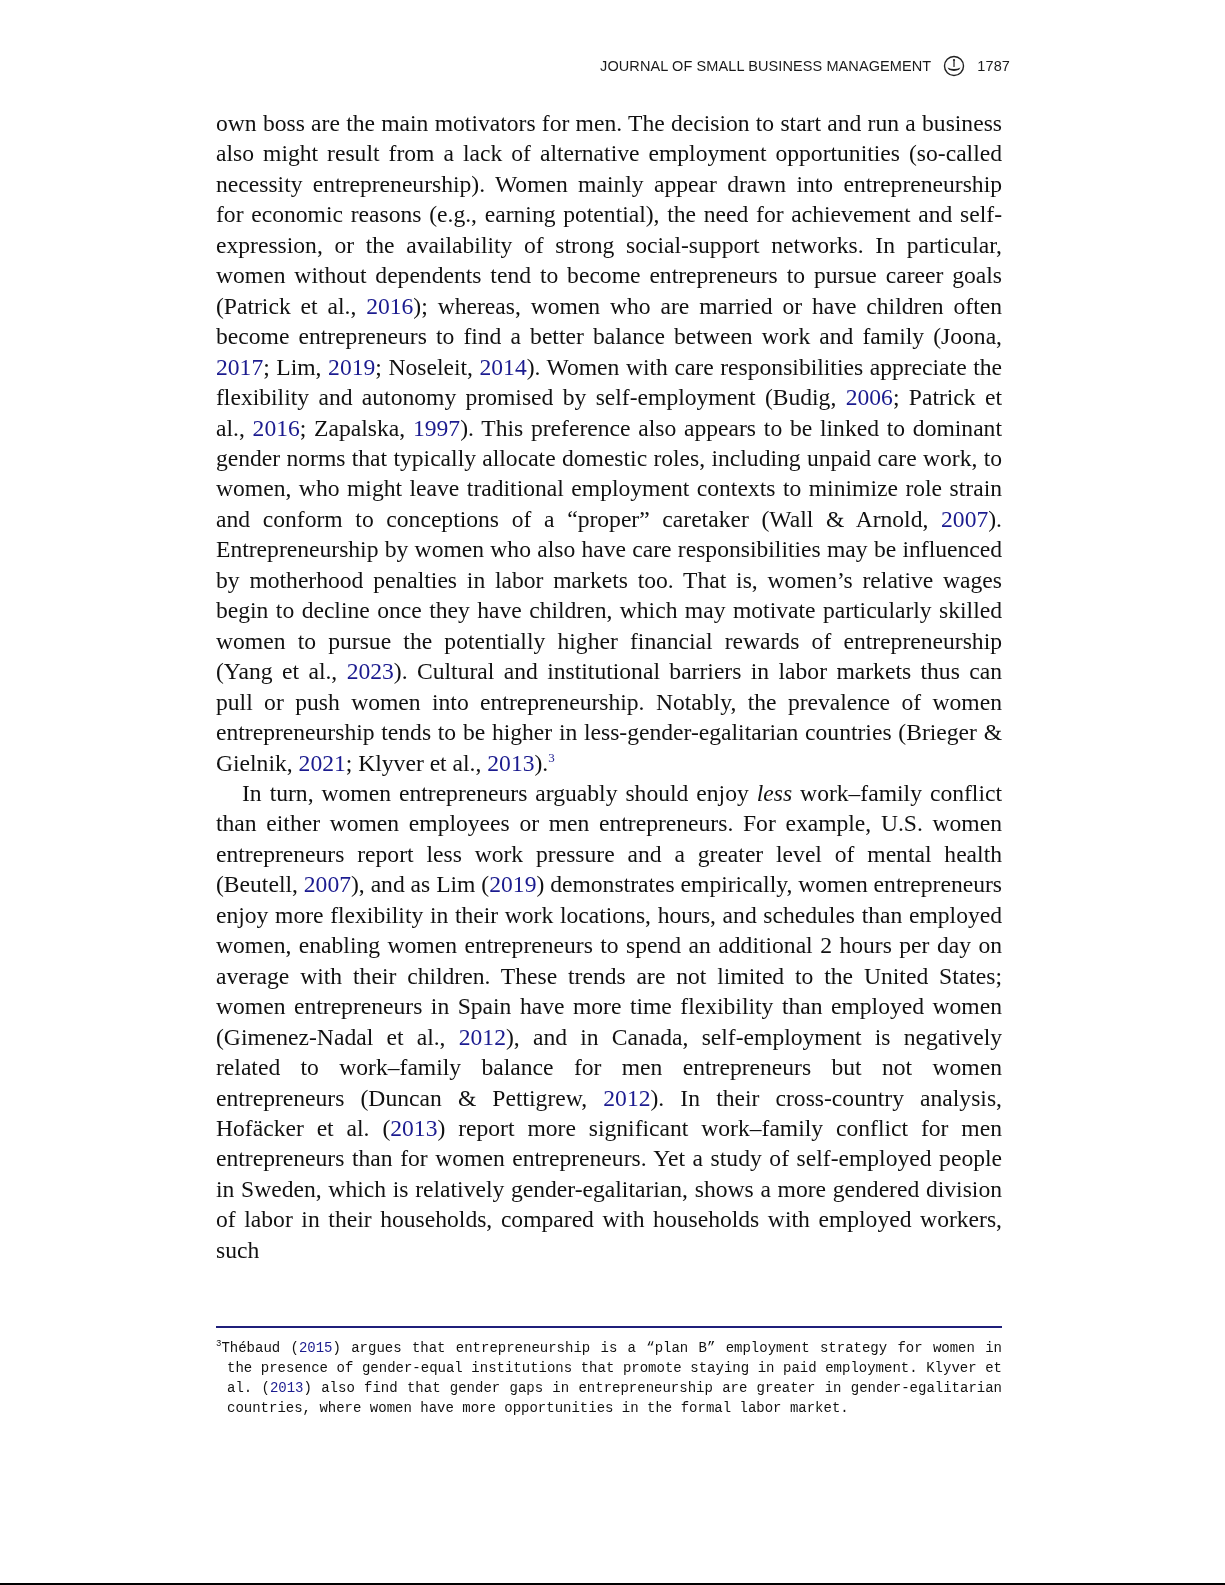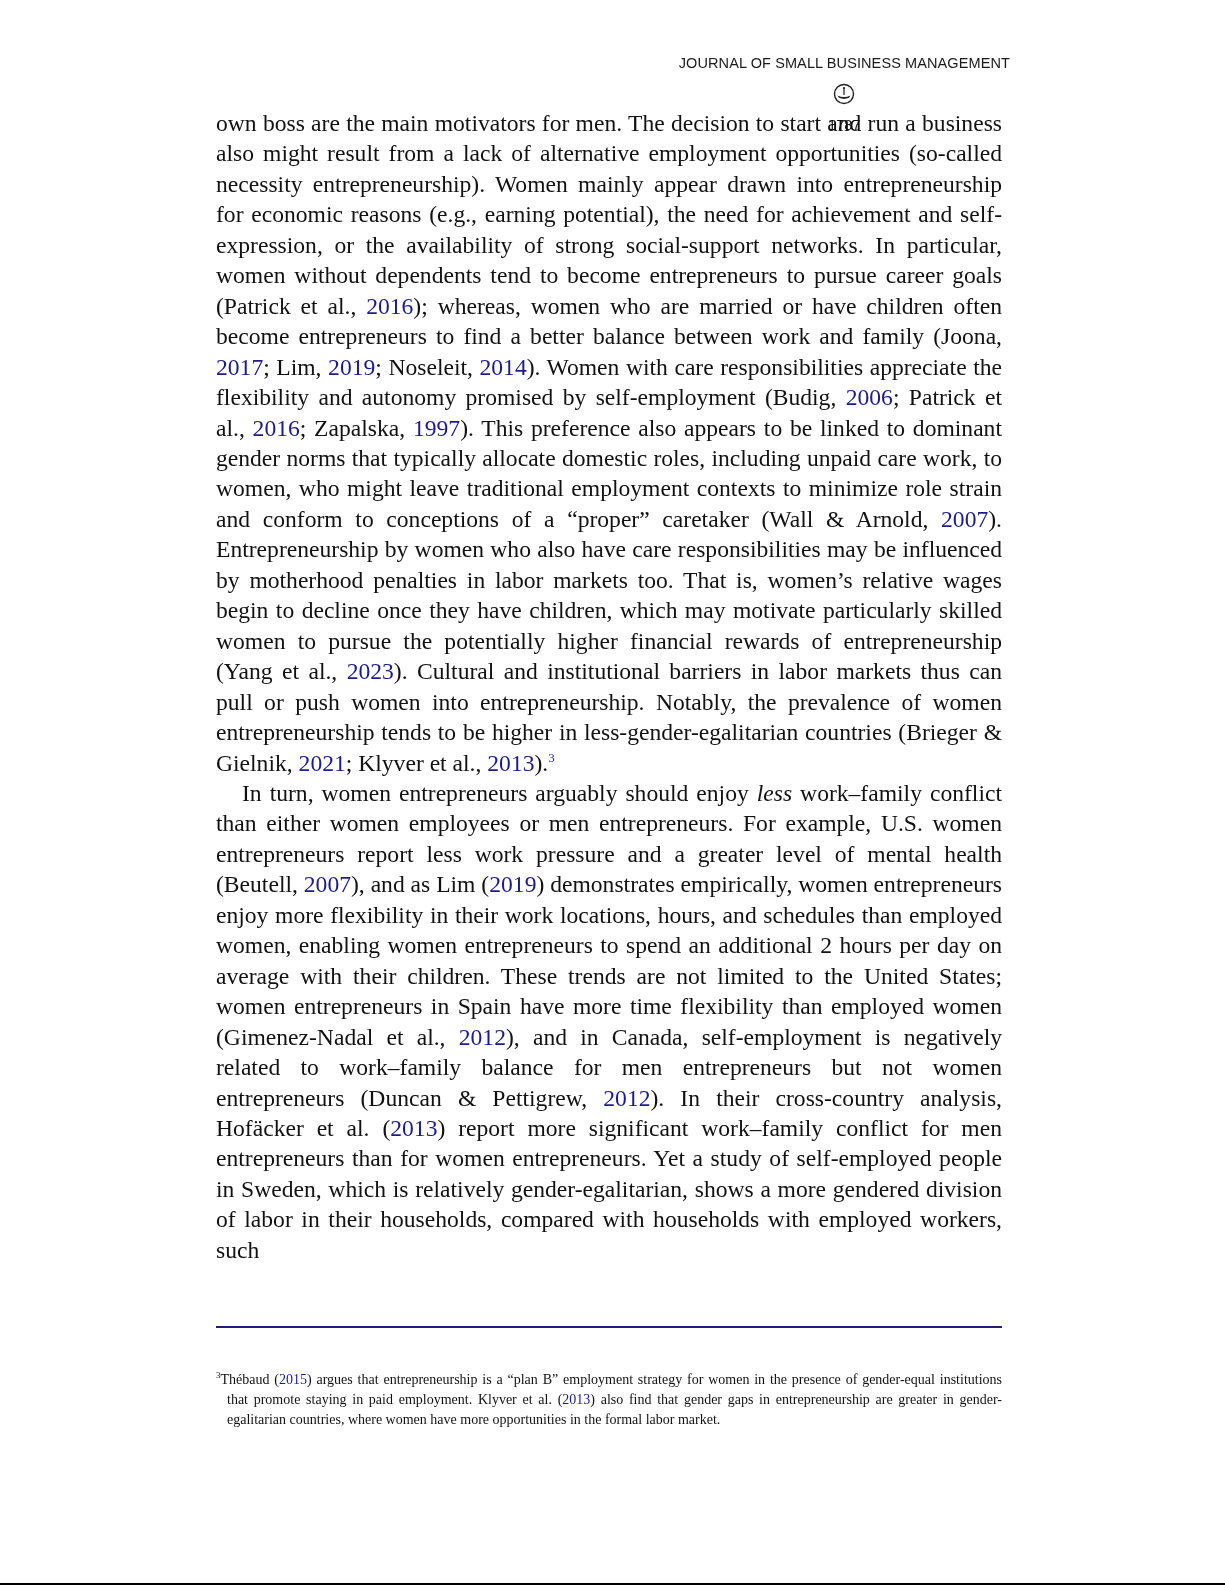--- a/index.html
+++ b/index.html
@@ -3,40 +3,39 @@
 <meta charset="utf-8">
 <style>
   html, body { margin: 0; padding: 0; background: #ffffff; }
   body { width: 1225px; height: 1585px; position: relative; overflow: hidden; }
   .page { position: absolute; left: 0; top: 0; width: 1225px; height: 1585px; background: #fff; }
   .running-head {
     position: absolute; top: 55px; right: 215px;
     display: flex; align-items: center; gap: 12px;
     font-family: "Liberation Sans", sans-serif; font-size: 14.5px; color: #1a1a1a;
     letter-spacing: 0.1px;
-    flex-direction: column;
   }
   .running-head .logo { width: 22px; height: 22px; display: inline-block; }
   .body-text {
     position: absolute; left: 216px; top: 108px; width: 786px;
     font-family: "Liberation Serif", serif; font-size: 23.6px; line-height: 30.45px;
     color: #111; text-align: justify;
   }
   .body-text p { margin: 0; }
   .body-text p.indent { text-indent: 26px; }
   .cite { color: #1b1b8f; text-decoration: none; }
   sup.fn { font-size: 13px; vertical-align: super; line-height: 0; }
   em { font-style: italic; }
   .fn-rule {
     position: absolute; left: 216px; top: 1326px; width: 786px; height: 2px; background: #1f1f7a;
   }
   .footnote {
     position: absolute; left: 216px; top: 1338px; width: 786px;
-    font-family: Liberation Serif, serif; font-size: 14px; line-height: 20px;
-    color: #111; text-align: justify; margin-top: 32px;
+    font-family: Liberation Mono, monospace; font-size: 14px; line-height: 20px;
+    color: #111; text-align: justify;
   }
   .footnote p { margin: 0; padding-left: 11px; text-indent: -11px; }
   .footnote sup { font-size: 9px; vertical-align: super; line-height: 0; }
   .bottom-rule { position: absolute; left: 0; bottom: 0; width: 1225px; height: 2px; background: #000; }
 </style>
 </head>
 <body>
 
 <div class="page">
 

